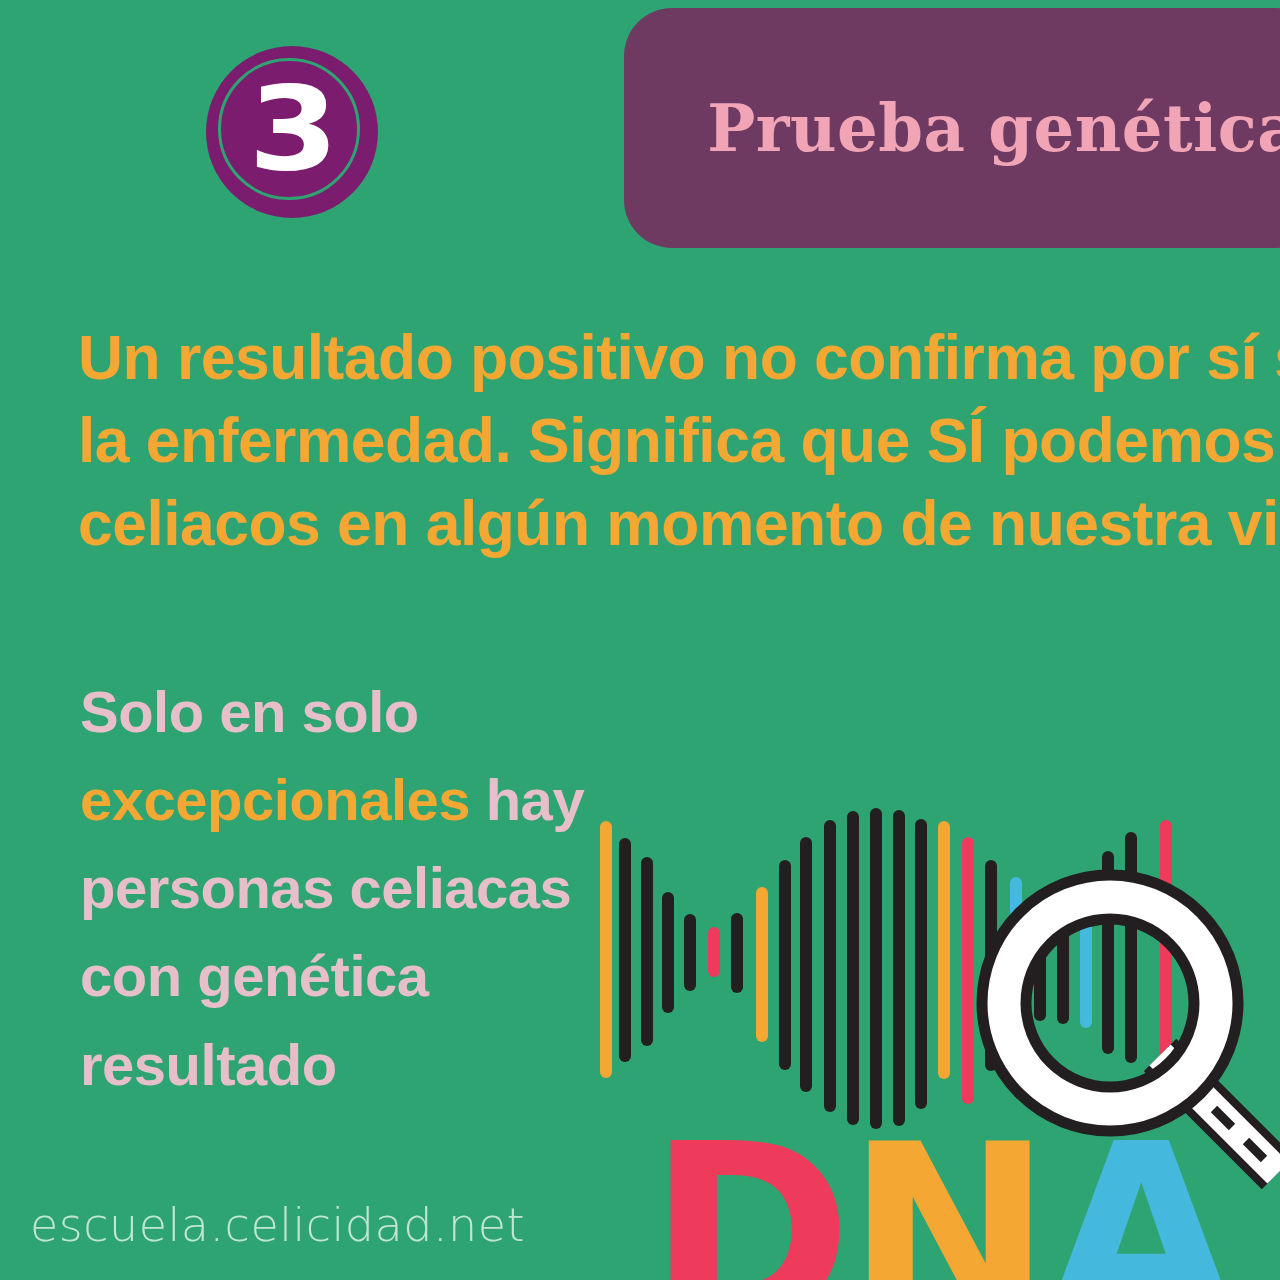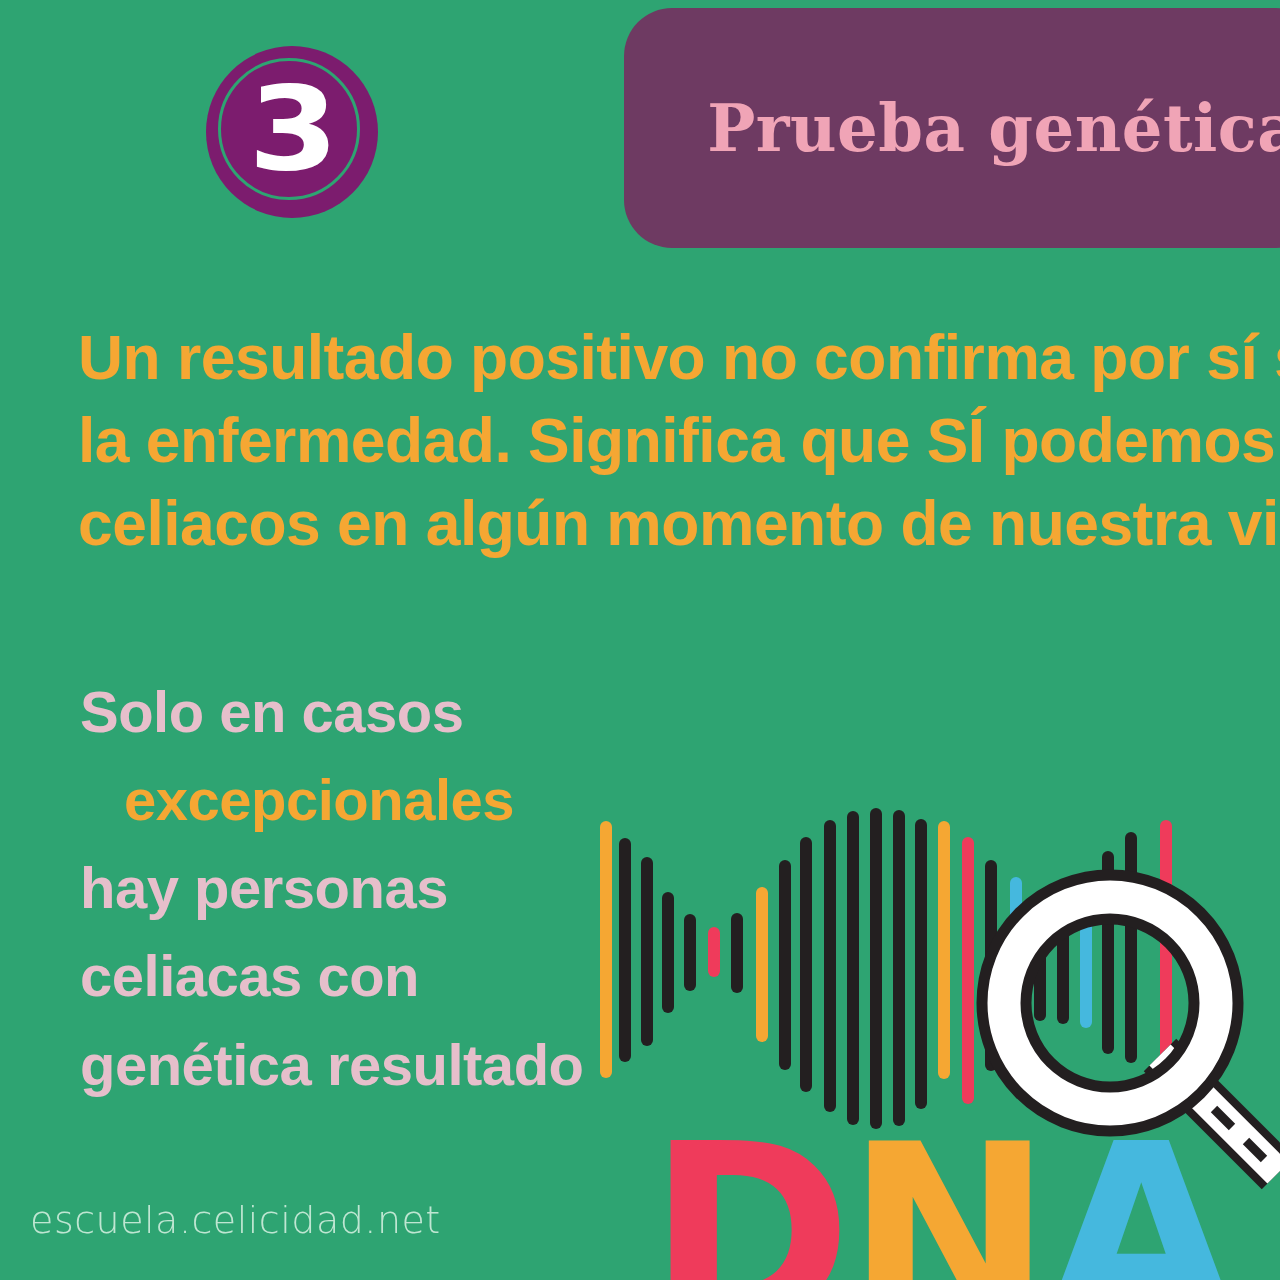--- a/index.html
+++ b/index.html
@@ -97,31 +97,31 @@
     left: 80px;
     top: 668px;
     width: 520px;
     color: #E6BFCB;
     font-family: "Liberation Sans Narrow", "Liberation Sans", sans-serif;
     font-weight: bold;
     font-size: 58px;
     line-height: 1.52;
     letter-spacing: -0.5px;
   }
-  #secondary .hl { color: #F5A733; margin-left: 44px; }
+  #secondary .hl { color: #F5A733; }
 
   
   #footer-url {
     position: absolute;
     left: 30px;
     top: 1198px;
     color: #BFE6D2;
     font-family: "DejaVu Sans", sans-serif;
     font-weight: 300;
-    font-size: 38px;
+    font-size: 46px;
     letter-spacing: 0.5px;
   }
 
   
   #dna-art {
     position: absolute;
     left: 0;
     top: 0;
     width: 1280px;
     height: 1280px;
@@ -153,21 +153,21 @@
   <div id="title-panel">
     <div id="title-text">Prueba genética</div>
   </div>
 
   <div id="headline">
     <span class="hl-line">Un resultado positivo no confirma por sí solo</span>
     <span class="hl-line">la enfermedad. Significa que SÍ podemos ser</span>
     <span class="hl-line">celiacos en algún momento de nuestra vida</span>
   </div>
 
-  <div id="secondary"><span>Solo en casos </span><span class="hl">excepcionales</span><span> hay personas celiacas con genética resultado</span></div>
+  <div id="secondary"><span>Solo en solo </span><span class="hl">excepcionales</span><span> hay personas celiacas con genética resultado</span></div>
 
   <div id="footer-url">escuela.celicidad.net</div>
 
   <svg id="dna-art" viewBox="0 0 1280 1280">
     <g stroke-linecap="round" stroke-width="12" fill="none">
 
       <line x1="606" y1="827" x2="606" y2="1072" stroke="#F5A733"></line>
       <line x1="625" y1="844" x2="625" y2="1056" stroke="#231F20"></line>
       <line x1="647" y1="863" x2="647" y2="1040" stroke="#231F20"></line>
       <line x1="668" y1="898" x2="668" y2="1007" stroke="#231F20"></line>

